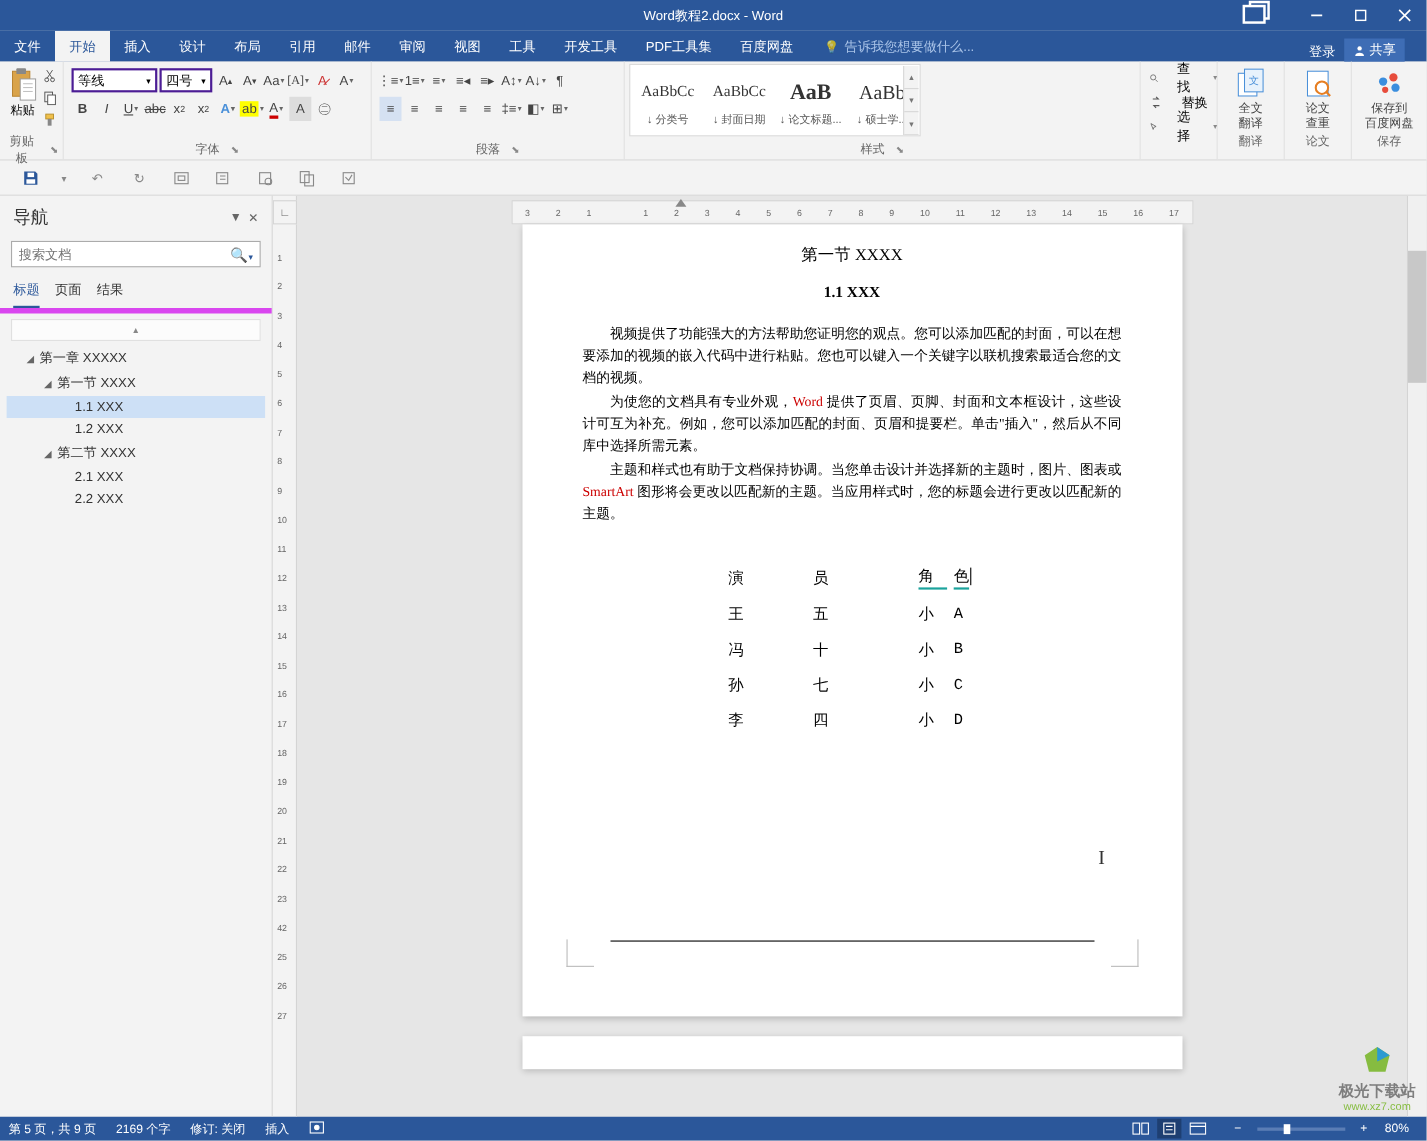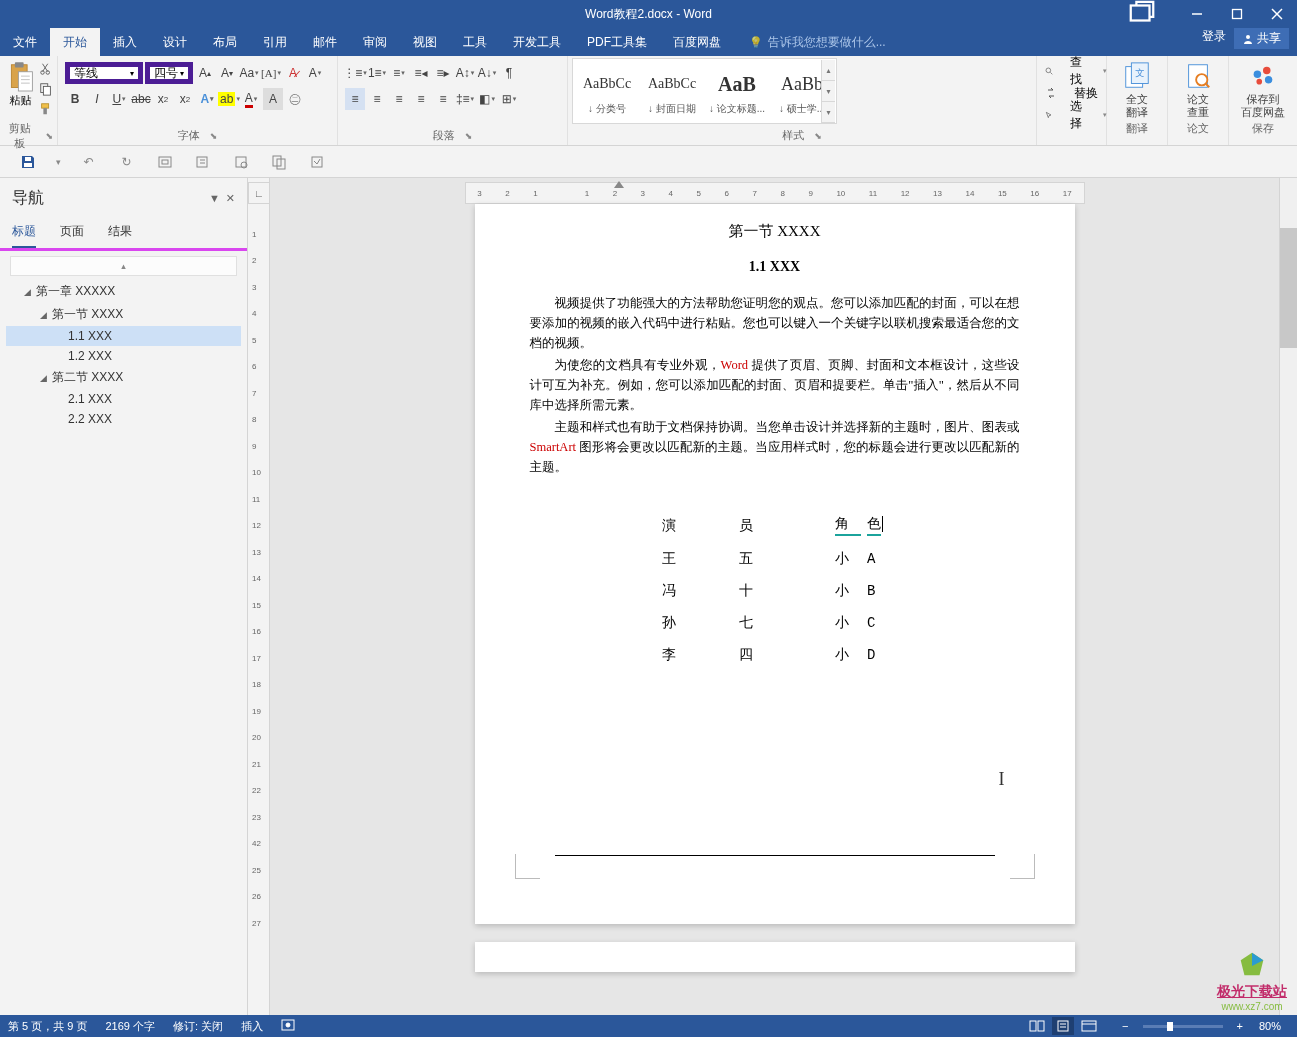--- a/index.html
+++ b/index.html
@@ -12,39 +12,39 @@
 .title-bar .win-controls div { width: 40px; height: 28px; display: flex; align-items: center; justify-content: center; cursor: pointer; }
 .title-bar .win-controls svg { width: 12px; height: 12px; }
 .title-bar .restore-icon { position: absolute; right: 140px; width: 30px; text-align:center;}
 
 
 .tabs-bar { background: #2b579a; height: 28px; display: flex; align-items: stretch; color: #fff; }
 .tabs-bar .tab { padding: 0 13px; display: flex; align-items: center; font-size: 12px; cursor: pointer; }
 .tabs-bar .tab.active { background: #f3f3f3; color: #2b579a; }
 .tabs-bar .tell-me { display: flex; align-items: center; margin-left: 15px; color: #aac4e8; font-size: 12px; }
 .tabs-bar .tell-me::before { content: "💡"; margin-right: 5px; font-size:11px; opacity:.7;}
-.tabs-bar .right { margin-left: auto; display: flex; align-items: flex-start; padding-right: 8px; gap: 8px; }
+.tabs-bar .right { margin-left: auto; display: flex; align-items: flex-end; padding-right: 20px; gap: 8px; }
 .tabs-bar .share-btn { background: #3e6db5; padding: 2px 8px; display:flex; align-items:center; gap:3px;}
 
 
 .ribbon { background: #f3f3f3; height: 90px; border-bottom: 1px solid #d4d4d4; display: flex; }
 .ribbon-group { border-right: 1px solid #e1e1e1; display: flex; flex-direction: column; padding: 2px 4px 0; }
 .ribbon-group .group-content { flex: 1; display: flex; align-items: flex-start; }
 .ribbon-group .group-label { text-align: center; font-size: 11px; color: #666; padding: 2px 0; display:flex; justify-content:center; align-items:center; gap:10px;}
 .ribbon-group .group-label .launcher { font-size:9px; color:#888;}
 
 .clipboard-group { width: 58px; }
 .paste-btn { display:flex; flex-direction:column; align-items:center; width:38px; padding-top:3px;}
 .paste-btn svg { width:28px; height:32px; }
 .clip-side { display:flex; flex-direction:column; gap:3px; padding-top:4px; padding-left:2px;}
 .clip-side svg { width:14px; height:14px; }
 
 .font-group { width: 280px; }
 .font-row { display:flex; gap:2px; align-items:center; height:26px; padding:2px 0;}
-.ctrl { border:5px solid #4c1d95; background:#fff; height:22px; display:flex; align-items:center; padding:0 4px; font-size:12px;}
+.ctrl { border:2px solid #4c1d95; background:#fff; height:22px; display:flex; align-items:center; padding:0 4px; font-size:12px;}
 .font-sel { width:78px; }
 .size-sel { width:48px; }
 .btn-sm { width:20px; height:22px; display:flex; align-items:center; justify-content:center; cursor:pointer; font-size:12px; color:#444;}
 .btn-sm.dd::after { content:"▾"; font-size:7px; margin-left:1px; color:#666;}
 
 .para-group { width: 230px; }
 
 .styles-group { flex:1; min-width:270px; position:relative;}
 .style-gallery { display:flex; gap:1px; padding:3px 2px; border:1px solid #d8d8d8; background:#fff; height:66px; position:relative;}
 .style-item { width:64px; display:flex; flex-direction:column; align-items:center; justify-content:center; border:1px solid transparent; cursor:pointer;}
@@ -69,21 +69,21 @@
 .main { display:flex; height: calc(1037px - 28px - 28px - 90px - 32px - 22px); background:#e6e6e6;}
 
 
 .nav-pane { width:248px; background:#f3f3f3; border-right:1px solid #d4d4d4; display:flex; flex-direction:column;}
 .nav-header { padding:10px 12px 6px; display:flex; align-items:center; justify-content:space-between;}
 .nav-header .title { font-size:16px; color:#333;}
 .nav-header .ctrls { display:flex; gap:6px; color:#666; font-size:11px;}
 .nav-search { margin:4px 10px; border:1px solid #ababab; background:#fff; height:24px; display:flex; align-items:center; padding:0 6px;}
 .nav-search input { border:none; outline:none; flex:1; font-size:12px; font-family:inherit; }
 .nav-search .sicon { color:#2b579a; font-size:13px;}
-.nav-tabs { display:flex; gap:24px; padding:8px 12px 0; font-size:12px; border-bottom:3px solid #d946ef; color:#333;}
+.nav-tabs { display:flex; gap:14px; padding:8px 12px 0; font-size:12px; border-bottom:5px solid #d946ef; color:#333;}
 .nav-tabs .nt { padding-bottom:6px; cursor:pointer;}
 .nav-tabs .nt.active { color:#2b579a; border-bottom:2px solid #2b579a;}
 .nav-collapse { text-align:center; padding:4px; color:#888; font-size:9px; cursor:pointer; border:1px solid #e0e0e0; margin:5px 10px 2px; background:#fcfcfc;}
 .nav-tree { padding:2px 6px; overflow:auto; flex:1;}
 .tree-item { display:flex; align-items:center; padding:3px 4px; cursor:pointer; font-size:12px; color:#333;}
 .tree-item .arrow { width:12px; font-size:9px; color:#666;}
 .tree-item.sel { background:#cde0f6; }
 .indent1 { padding-left:18px; }
 .indent2 { padding-left:34px; }
 .indent3 { padding-left:50px; }
@@ -127,21 +127,21 @@
 
 .status-bar { height:22px; background:#2b579a; color:#fff; display:flex; align-items:center; font-size:11px; padding:0 8px;}
 .status-bar .sitem { margin-right:18px; cursor:pointer;}
 .status-bar .right { margin-left:auto; display:flex; align-items:center; gap:4px;}
 .status-bar .view-btn { width:22px; height:18px; display:flex; align-items:center; justify-content:center; cursor:pointer;}
 .status-bar .view-btn.active { background:#1e3f72;}
 .zoom-slider { width:80px; height:3px; background:#5a7db5; position:relative; margin:0 6px;}
 .zoom-slider .handle { position:absolute; left:30%; top:-3px; width:6px; height:9px; background:#fff;}
 
 .watermark { position:absolute; right:10px; bottom:25px; font-size:11px; opacity:.9; text-align:center; pointer-events:none;}
-.watermark .l1 { color:#be185d; font-weight:bold; font-size:14px;text-decoration:underline;}
+.watermark .l1 { color:#737373; font-weight:bold; font-size:14px;}
 .watermark .l2 { color:#7cb82f; font-size:10px;}
 .watermark svg { width:38px; height:32px;}
 
 
 .vruler-ticks { position:absolute; top:26px; left:4px; font-size:8px; color:#666; line-height:1;}
 .vruler-ticks div { height:26.5px; }
 </style>
 </head>
 <body>
 
@@ -461,20 +461,24 @@
 
 <div class="main">
 
   <div class="nav-pane">
     <div class="nav-header">
       <div class="title">导航</div>
       <div class="ctrls">
           <span>▼</span> 
           <span>✕</span>
         </div>
+    </div>
+    <div class="nav-search">
+      <input placeholder="搜索文档" style="">
+      <span class="sicon">🔍<span style="font-size:8px;">▾</span></span>
     </div>
     <div class="nav-tabs">
       <div class="nt active">标题</div>
       <div class="nt">页面</div>
       <div class="nt">结果</div>
     </div>
     <div class="nav-collapse">▴</div>
     <div class="nav-tree">
       <div class="tree-item indent1">
           <span class="arrow">◢</span>

